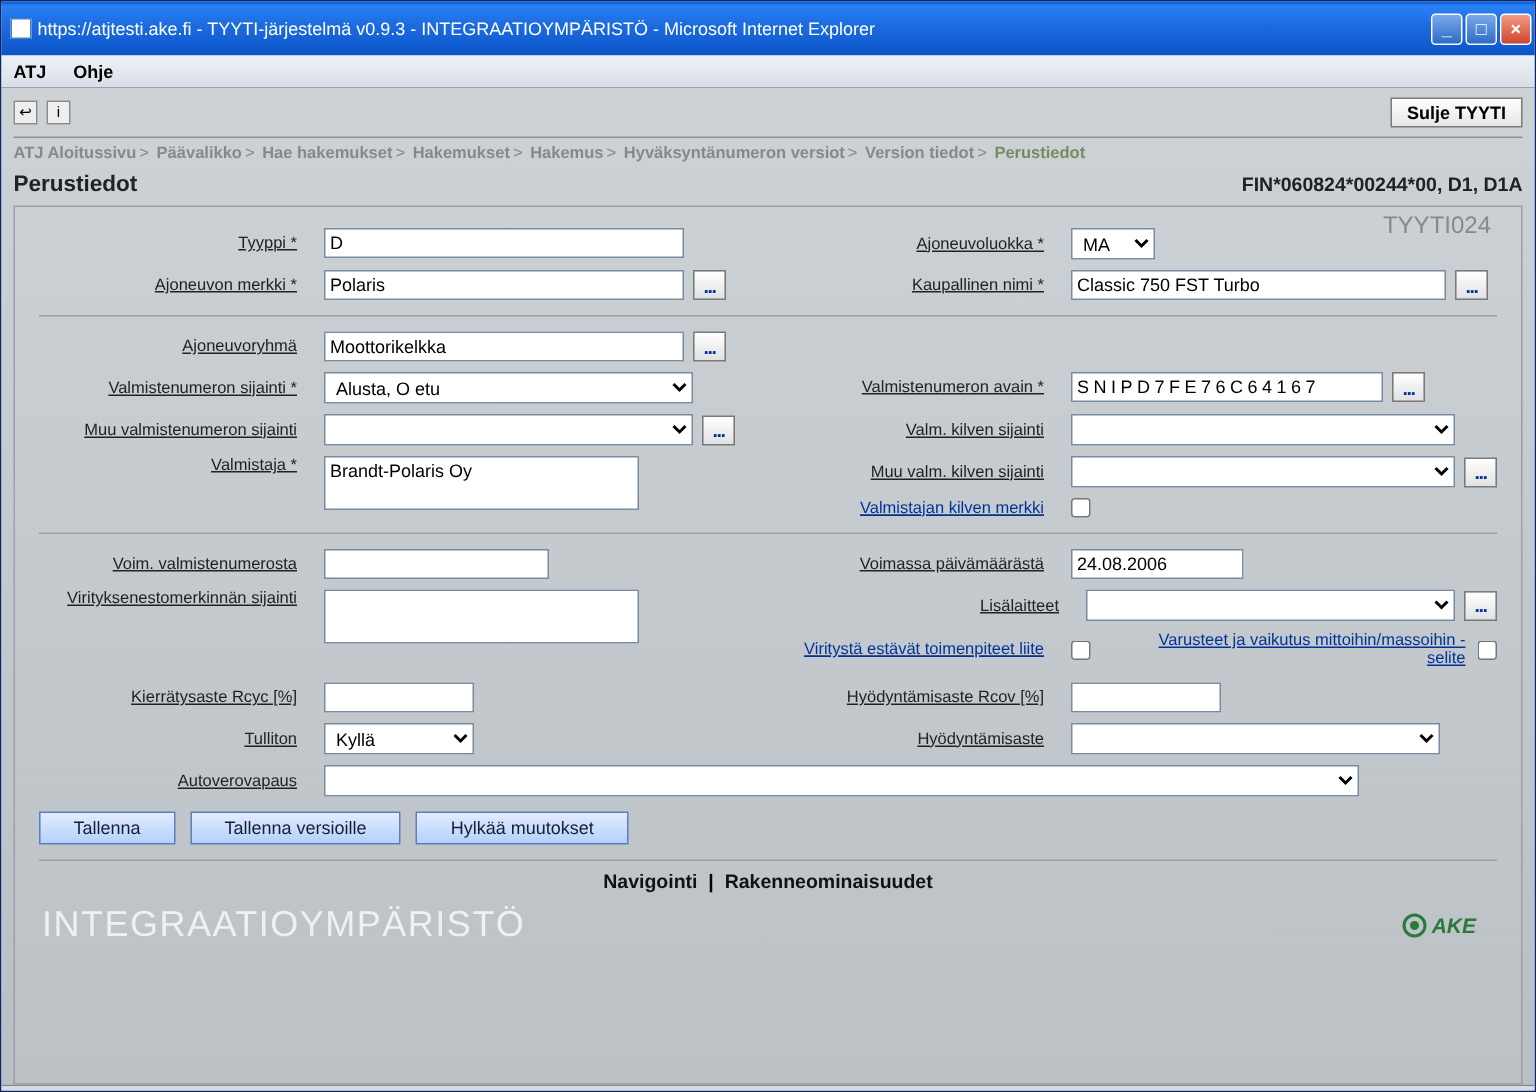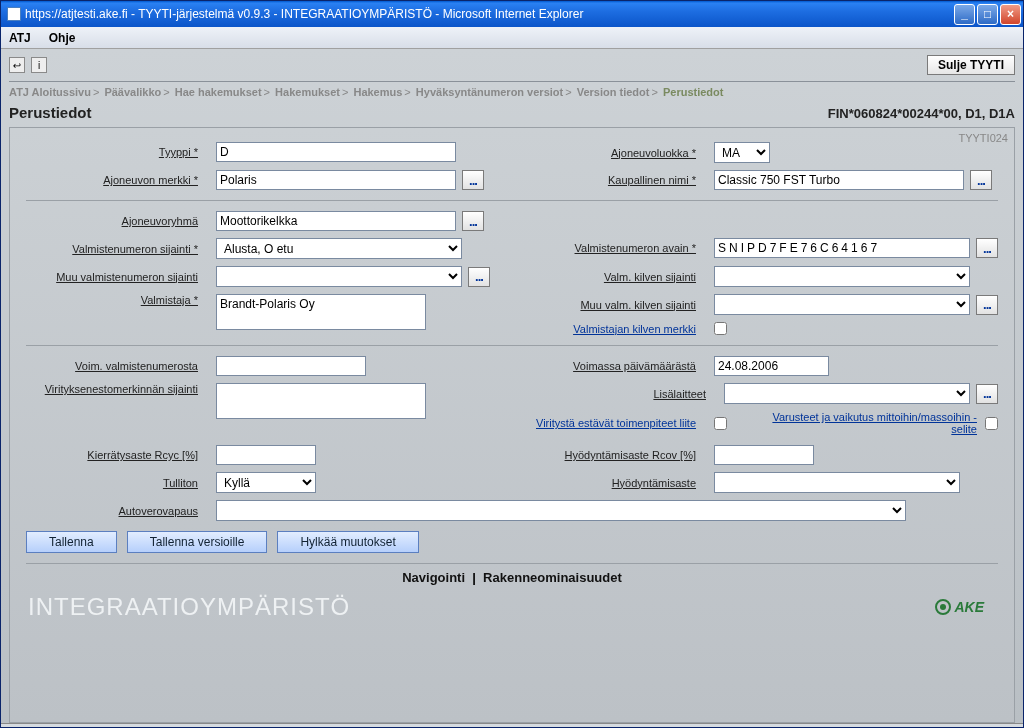--- a/index.html
+++ b/index.html
@@ -1,20 +1,20 @@
 <!DOCTYPE html>
 <html><head>
 <meta charset="utf-8">
 <style>
 * { box-sizing: border-box; margin: 0; padding: 0; }
 body { font-family: Arial, sans-serif; font-size: 11px; background: #c0c0c0; overflow: hidden; }
 
 .window { width: 1024px; height: 728px; background: #fff; border: 1px solid #0a246a; display: flex; flex-direction: column; }
 
-.titlebar { height: 26px; background: linear-gradient(to bottom, #0058ce, #2a81f3 8%, #1d6de1 40%, #0b55c9); display: flex; align-items: center; padding: 0 2px 0 6px; color: #fff; font-size: 12px; }
+.titlebar { height: 36px; background: linear-gradient(to bottom, #0058ce, #2a81f3 8%, #1d6de1 40%, #0b55c9); display: flex; align-items: center; padding: 0 2px 0 6px; color: #fff; font-size: 12px; }
 .titlebar .page-icon { width: 14px; height: 14px; background: #fff; border: 1px solid #4a7fc1; margin-right: 4px; flex-shrink: 0; display: inline-block; }
 .titlebar .ttext { flex: 1; white-space: nowrap; overflow: hidden; }
 .titlebar .win-btns { display: flex; gap: 2px; }
 .titlebar .win-btn { width: 21px; height: 21px; border: 1px solid #fff; border-radius: 3px; display: flex; align-items: center; justify-content: center; font-size: 12px; font-weight: bold; }
 .win-min, .win-max { background: linear-gradient(to bottom, #7ba9e8, #2e6bc6); color: #fff; }
 .win-close { background: linear-gradient(to bottom, #f09b87, #d1452b); color: #fff; }
 
 .menubar { height: 22px; background: linear-gradient(to bottom, #eef2f8, #d8dee8); border-bottom: 1px solid #a0a0a0; display: flex; align-items: center; padding: 0 8px; gap: 18px; font-size: 12px; }
 
 .content { flex: 1; background: linear-gradient(to bottom, #cdd2d6 0%, #b9bfc4 100%); padding: 4px 8px 0 8px; overflow: hidden; display: flex; flex-direction: column; }
@@ -30,39 +30,39 @@
 .breadcrumbs { color: #888; font-size: 11px; padding: 2px 0 6px 0; }
 .breadcrumbs .bc { color: #888; font-weight: bold; }
 .breadcrumbs .bc.last { color: #7a8a60; }
 .breadcrumbs .sep { color: #888; margin: 0 2px; }
 
 .pagetitle-row { display: flex; align-items: baseline; padding-bottom: 6px; }
 .pagetitle { font-size: 15px; font-weight: bold; color: #222; }
 .pagetitle-code { margin-left: auto; font-size: 13px; font-weight: bold; color: #222; }
 
 .form-area { border: 1px solid #9aa0a6; background: linear-gradient(to bottom, #cbd0d4, #bcc1c6); padding: 14px 16px 10px 16px; position: relative; flex: 1; }
-.form-code { position: absolute; right: 6px; top: 4px; color: #888; font-size: 11px; }
+.form-code { position: absolute; right: 20px; top: 4px; color: #888; font-size: 16px; }
 
 .row { display: flex; gap: 24px; margin-bottom: 7px; align-items: flex-start; }
 .col { display: flex; align-items: center; flex: 1; }
 .label { width: 190px; text-align: right; padding-right: 18px; color: #222; text-decoration: underline; }
 .label a { color: #003399; text-decoration: underline; }
 .fieldwrap { display: flex; align-items: center; gap: 6px; }
 input[type=text], select, textarea { border: 1px solid #7a8aa0; background: #fff; font-size: 12px; padding: 2px 3px; font-family: Arial; }
 input[type=text] { height: 20px; }
 select { height: 21px; }
 textarea { resize: none; }
 .inp-m { width: 240px; }
 .inp-s { width: 100px; }
 .inp-xs { width: 56px; }
 .inp-l { width: 250px; }
 .sel-m { width: 246px; }
 .sel-s { width: 100px; }
 .ta { width: 210px; height: 36px; }
-.mono { font-family: "Courier New", monospace; letter-spacing: 3px; width: 256px; background: #e8e8e8; }
+.mono { font-family: "Courier New", monospace; letter-spacing: 3px; width: 208px; background: #e8e8e8; }
 .lookup { width: 22px; height: 20px; border: 1px solid #7a7a7a; background: linear-gradient(to bottom,#fff,#e2e2e2); display: flex; align-items: center; justify-content: center; font-weight: bold; color: #003399; font-size: 13px; letter-spacing: -1px; }
 .chk { width: 13px; height: 13px; }
 
 .hr { border: none; border-top: 1px solid #9aa0a6; margin: 10px 0; }
 
 .footer-buttons { display: flex; gap: 10px; margin-top: 10px; }
 .btn-blue { background: linear-gradient(to bottom,#e2edff,#b6cffb); border: 1px solid #5b7fc0; padding: 3px 22px; font-size: 12px; color: #123; }
 
 .bottom-hr { border-top: 1px solid #9aa0a6; margin-top: 10px; }
 .nav-links { text-align: center; padding: 6px 0; font-size: 13px; font-weight: bold; }

